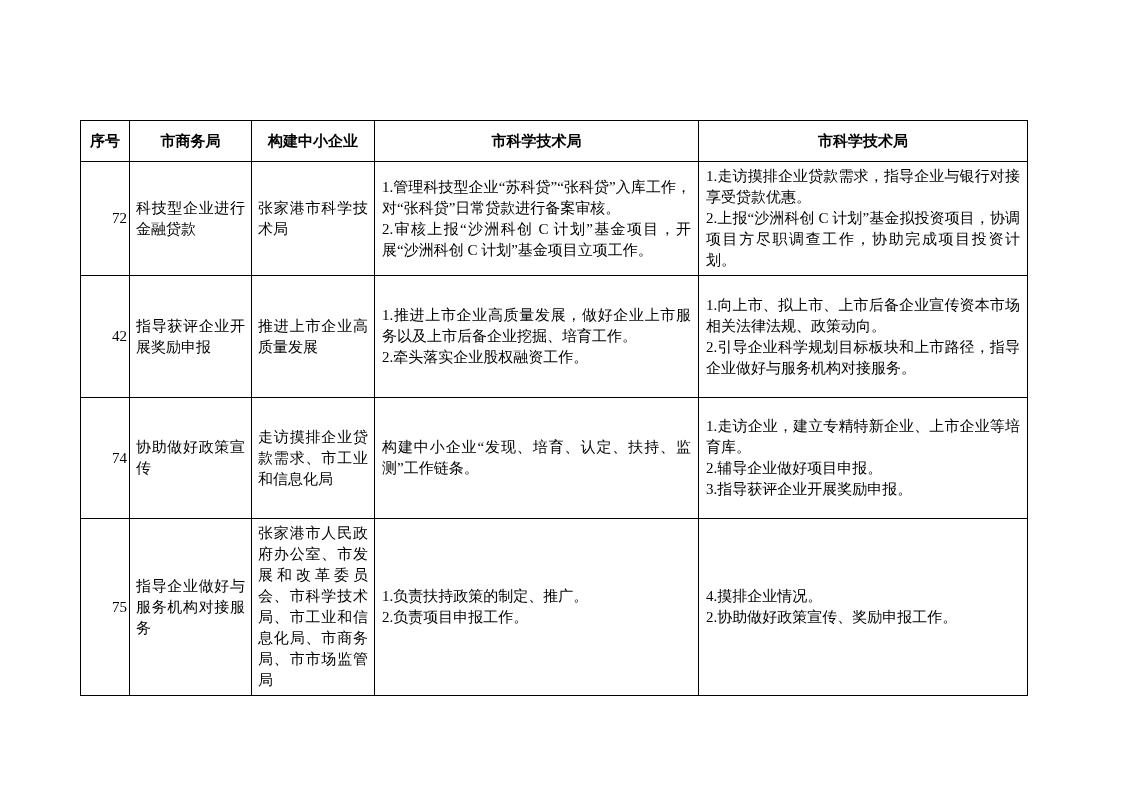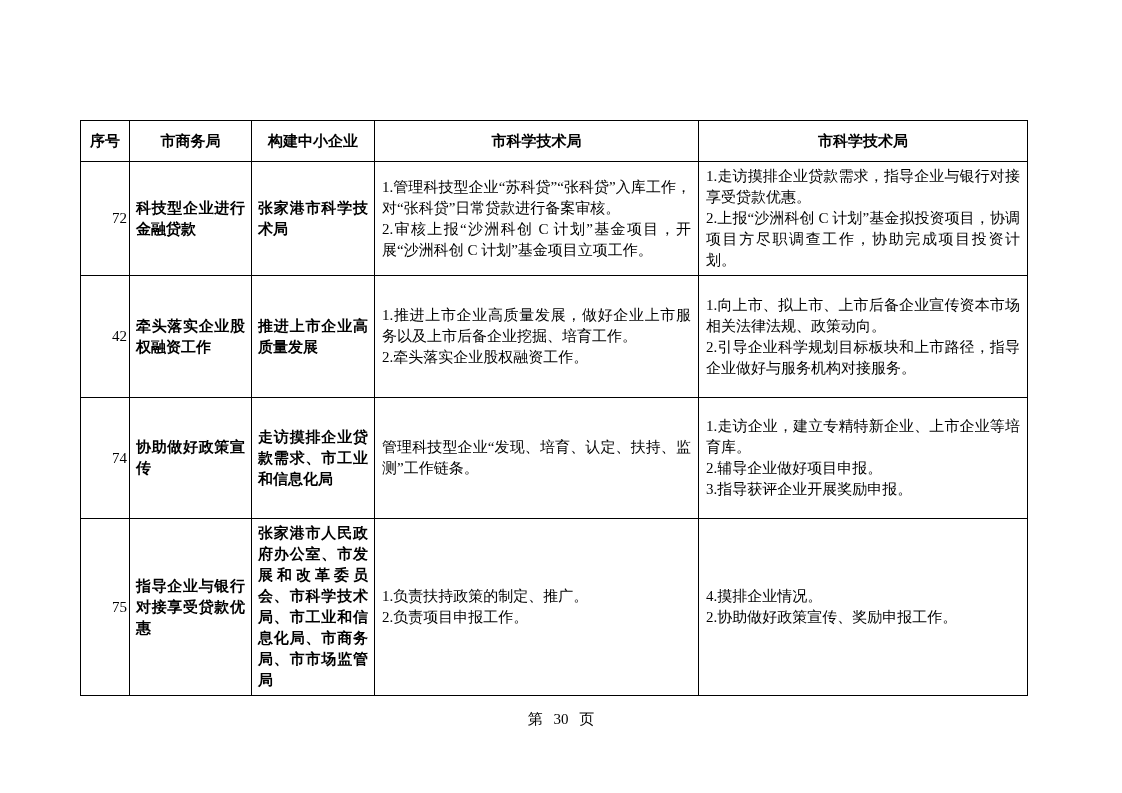--- a/index.html
+++ b/index.html
@@ -43,21 +43,20 @@
     line-height: 21px;
   }
   td.c-no {
     text-align: right;
     padding: 2px 2px;
   }
   td.c-name, td.c-dept {
     text-align: justify;
     text-justify: inter-character;
     padding: 4px 6px;
-    font-weight: bold;
   }
   td.c-duty {
     text-align: justify;
     text-justify: inter-character;
     padding: 4px 7px;
     white-space: pre-wrap;
   }
   tr.r72 { height: 101px; }
   tr.r73 { height: 122px; }
   tr.r74 { height: 121px; }
@@ -98,41 +97,40 @@
         <td class="c-no">72</td>
         <td class="c-name">科技型企业进行金融贷款</td>
         <td class="c-dept">张家港市科学技术局</td>
         <td class="c-duty">1.管理科技型企业“苏科贷”“张科贷”入库工作，对“张科贷”日常贷款进行备案审核。
 2.审核上报“沙洲科创 C 计划”基金项目，开展“沙洲科创 C 计划”基金项目立项工作。</td>
         <td class="c-duty">1.走访摸排企业贷款需求，指导企业与银行对接享受贷款优惠。
 2.上报“沙洲科创 C 计划”基金拟投资项目，协调项目方尽职调查工作，协助完成项目投资计划。</td>
       </tr>
       <tr class="r73">
         <td class="c-no">42</td>
-        <td class="c-name">牵头落实企业股权融资工作</td>
+        <td class="c-name">指导获评企业开展奖励申报</td>
         <td class="c-dept">推进上市企业高质量发展</td>
         <td class="c-duty">1.推进上市企业高质量发展，做好企业上市服务以及上市后备企业挖掘、培育工作。
 2.牵头落实企业股权融资工作。</td>
         <td class="c-duty">1.向上市、拟上市、上市后备企业宣传资本市场相关法律法规、政策动向。
 2.引导企业科学规划目标板块和上市路径，指导企业做好与服务机构对接服务。</td>
       </tr>
       <tr class="r74">
         <td class="c-no">74</td>
         <td class="c-name">协助做好政策宣传</td>
         <td class="c-dept">走访摸排企业贷款需求、市工业和信息化局</td>
-        <td class="c-duty">管理科技型企业“发现、培育、认定、扶持、监测”工作链条。</td>
+        <td class="c-duty">构建中小企业“发现、培育、认定、扶持、监测”工作链条。</td>
         <td class="c-duty">1.走访企业，建立专精特新企业、上市企业等培育库。
 2.辅导企业做好项目申报。
 3.指导获评企业开展奖励申报。</td>
       </tr>
       <tr class="r75">
         <td class="c-no">75</td>
-        <td class="c-name">指导企业与银行对接享受贷款优惠</td>
+        <td class="c-name">指导企业做好与服务机构对接服务</td>
         <td class="c-dept">张家港市人民政府办公室、市发展和改革委员会、市科学技术局、市工业和信息化局、市商务局、市市场监管局</td>
         <td class="c-duty">1.负责扶持政策的制定、推广。
 2.负责项目申报工作。</td>
         <td class="c-duty">4.摸排企业情况。
 2.协助做好政策宣传、奖励申报工作。</td>
       </tr>
     </tbody>
   </table>
-  <div class="page-footer">第 30 页</div>
 </div>
 
 </body></html>

